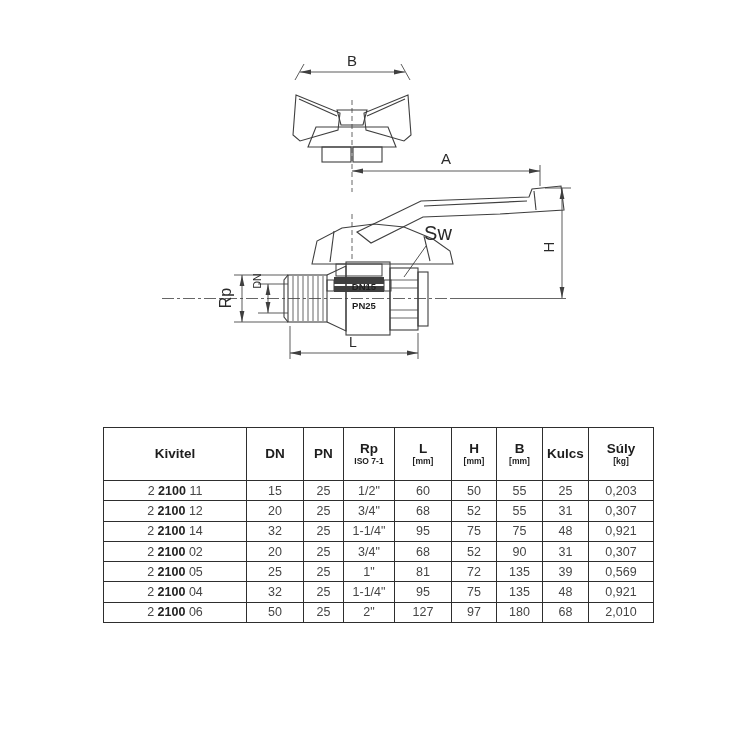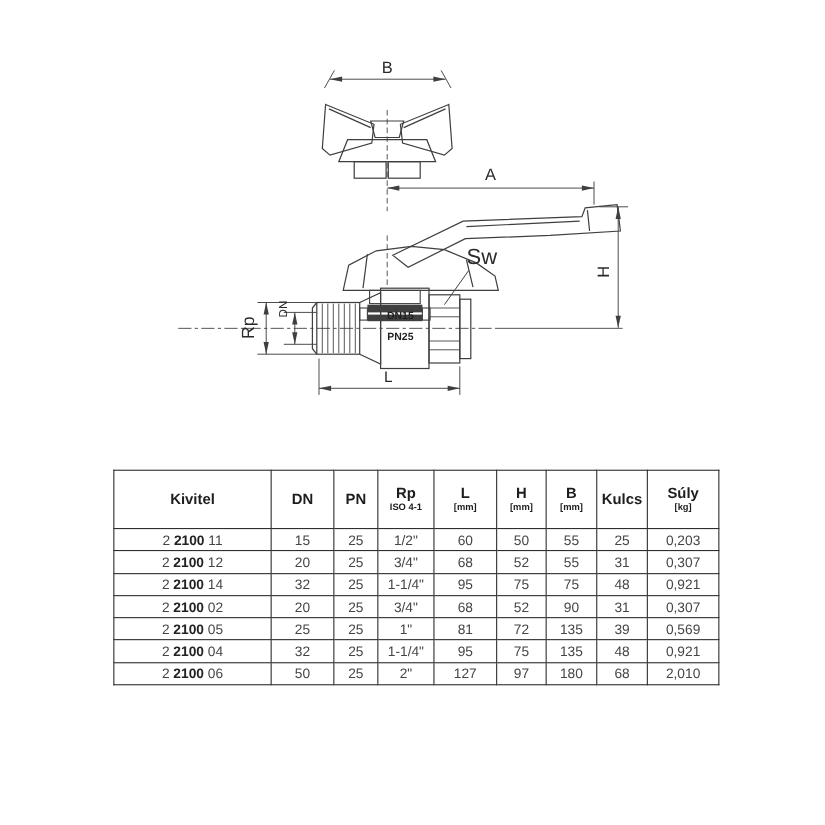--- a/index.html
+++ b/index.html
@@ -163,21 +163,21 @@
         <col style="width:46px">
         <col style="width:65px">
     </colgroup>
     <thead>
       <tr>
         <th>Kivitel</th>
         <th>DN</th>
         <th>PN</th>
         <th>
           <div class="h-main">Rp</div>
-          <div class="h-sub">ISO 4-1</div>
+          <div class="h-sub">ISO 7-1</div>
         </th>
         <th>
           <div class="h-main">L</div>
           <div class="h-sub">[mm]</div>
         </th>
         <th>
           <div class="h-main">H</div>
           <div class="h-sub">[mm]</div>
         </th>
         <th>

